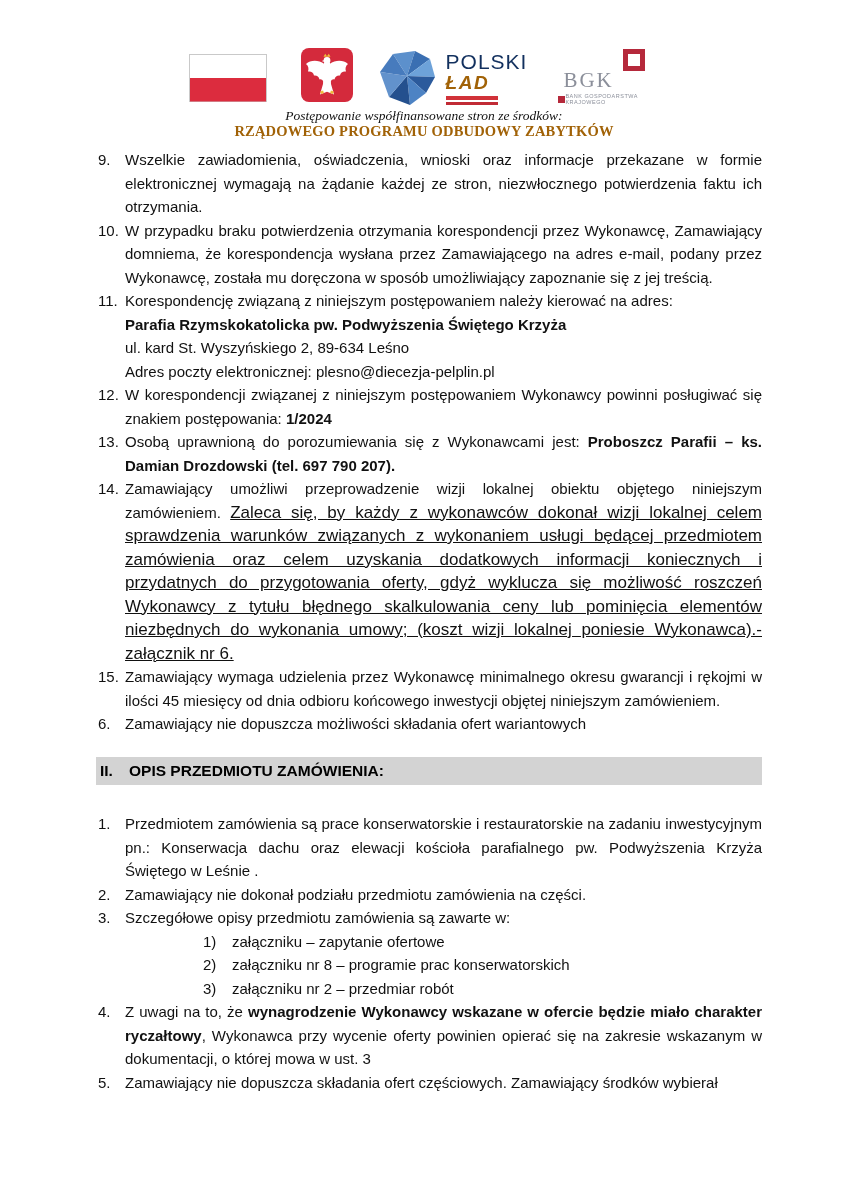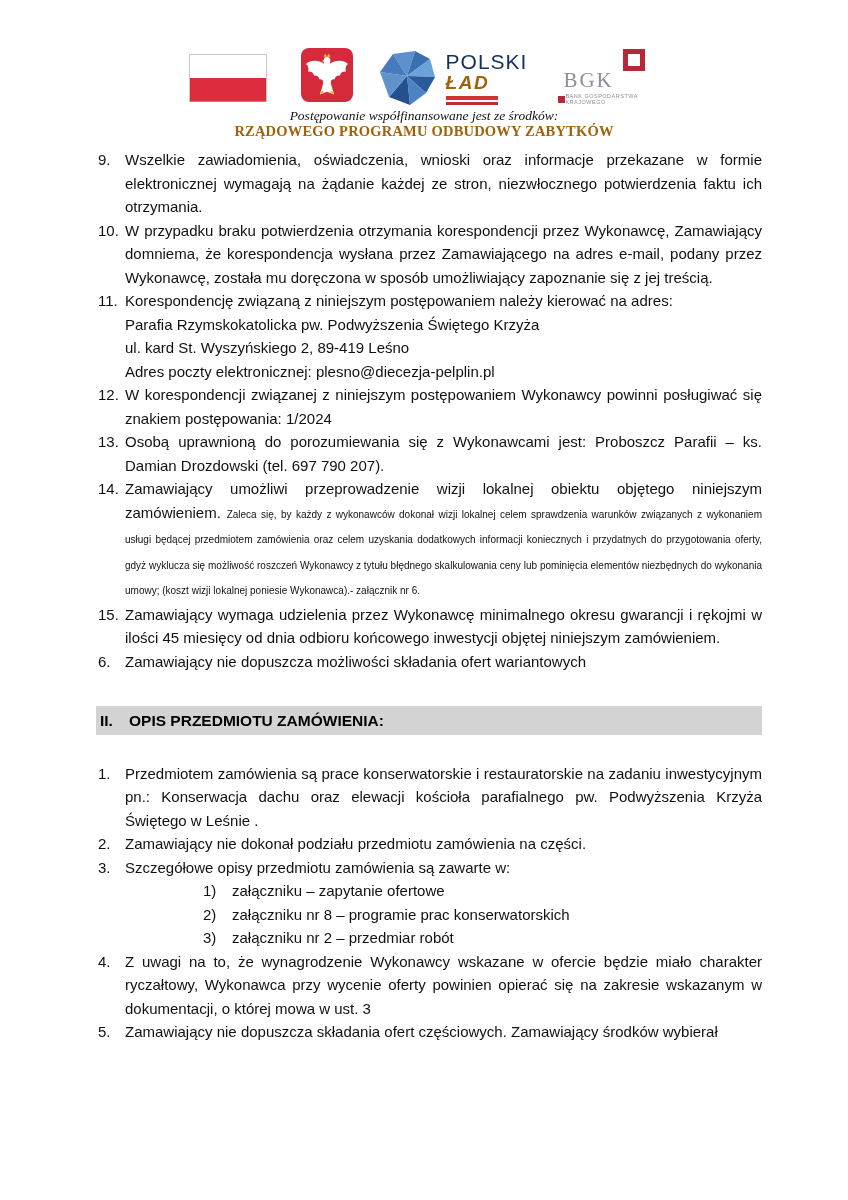--- a/index.html
+++ b/index.html
@@ -28,29 +28,29 @@
   .bgk-sub { position:absolute; left:8px; top:45px; font-size:5.5px; line-height:6px; color:#8b8f9a; letter-spacing:0.5px; }
   .bgk-dot { position:absolute; left:1px; top:48px; width:7px; height:7px; background:#b5293b; }
   .caption { text-align:center; margin-top:2px; }
   .caption-italic { font-family:"Liberation Serif", serif; font-style:italic; font-size:13.5px; line-height:15px; color:#111; }
   .caption-bold { font-family:"Liberation Serif", serif; font-weight:bold; font-size:14.5px; line-height:16px; color:#a16207; letter-spacing:0.2px; }
   
   .main { padding:9px 86px 0 98px; font-size:15px; line-height:23.5px; }
   .li { display:flex; }
   .li .marker { width:27px; flex:none; }
   .li .content { flex:1; text-align:justify; }
-  .content .b, .b { font-weight:normal; }
-  .content .small { font-size:10px; }
+  .content .b, .b { font-weight:bold; }
+  .content .small { font-size:17px;text-decoration:underline; }
   .addr-line { text-align:left; }
   .sublist { margin-left:78px; margin-top:0; text-align:left; }
   .subli { display:flex; }
   .subli .submarker { width:29px; flex:none; }
   .section-heading {
     display:flex; background:#d3d3d3; font-weight:bold; font-size:15.5px;
-    margin:33px 0 27px -2px; padding:2.5px 4px 2.5px 4px; color:#000;
+    margin:21px 0 27px -2px; padding:2.5px 4px 2.5px 4px; color:#000;
   }
   .section-heading .sh-num { width:29px; flex:none; }
 </style>
 </head>
 <body>
 
 <div class="page">
 
   <div class="header">
     <div class="logos">
@@ -106,21 +106,21 @@
         <div class="bgk-abbr">BGK</div>
         <div class="bgk-sub">
           <div>BANK GOSPODARSTWA</div>
           <div>KRAJOWEGO</div>
         </div>
         <div class="bgk-dot"></div>
       </div>
     </div>
 
     <div class="caption">
-      <div class="caption-italic">Postępowanie współfinansowane jest ze środków:</div>
+      <div class="caption-italic">Postępowanie współfinansowane stron ze środków:</div>
       <div class="caption-bold">RZĄDOWEGO PROGRAMU ODBUDOWY ZABYTKÓW</div>
     </div>
   </div>
 
   <div class="main">
     <div id="list-general">
         <div class="li">
           <div class="marker">9.</div>
           <div class="content">
             <div><span>Wszelkie zawiadomienia, oświadczenia, wnioski oraz informacje przekazane w formie elektronicznej wymagają na żądanie każdej ze stron, niezwłocznego potwierdzenia faktu ich otrzymania.</span></div>
@@ -130,21 +130,21 @@
           <div class="marker">10.</div>
           <div class="content">
             <div><span>W przypadku braku potwierdzenia otrzymania korespondencji przez Wykonawcę, Zamawiający domniema, że korespondencja wysłana przez Zamawiającego na adres e-mail, podany przez Wykonawcę, została mu doręczona w sposób umożliwiający zapoznanie się z jej treścią.</span></div>
           </div>
         </div>
         <div class="li">
           <div class="marker">11.</div>
           <div class="content">
             <div><span>Korespondencję związaną z niniejszym postępowaniem należy kierować na adres:</span></div>
             <div class="addr-line b">Parafia Rzymskokatolicka pw. Podwyższenia Świętego Krzyża</div>
-            <div class="addr-line">ul. kard St. Wyszyńskiego 2, 89-419 Leśno</div>
+            <div class="addr-line">ul. kard St. Wyszyńskiego 2, 89-634 Leśno</div>
             <div class="addr-line">Adres poczty elektronicznej: plesno@diecezja-pelplin.pl</div>
           </div>
         </div>
         <div class="li">
           <div class="marker">12.</div>
           <div class="content">
             <div><span>W korespondencji związanej z niniejszym postępowaniem Wykonawcy powinni posługiwać się znakiem postępowania: </span><span class="b">1/2024</span></div>
           </div>
         </div>
         <div class="li">

